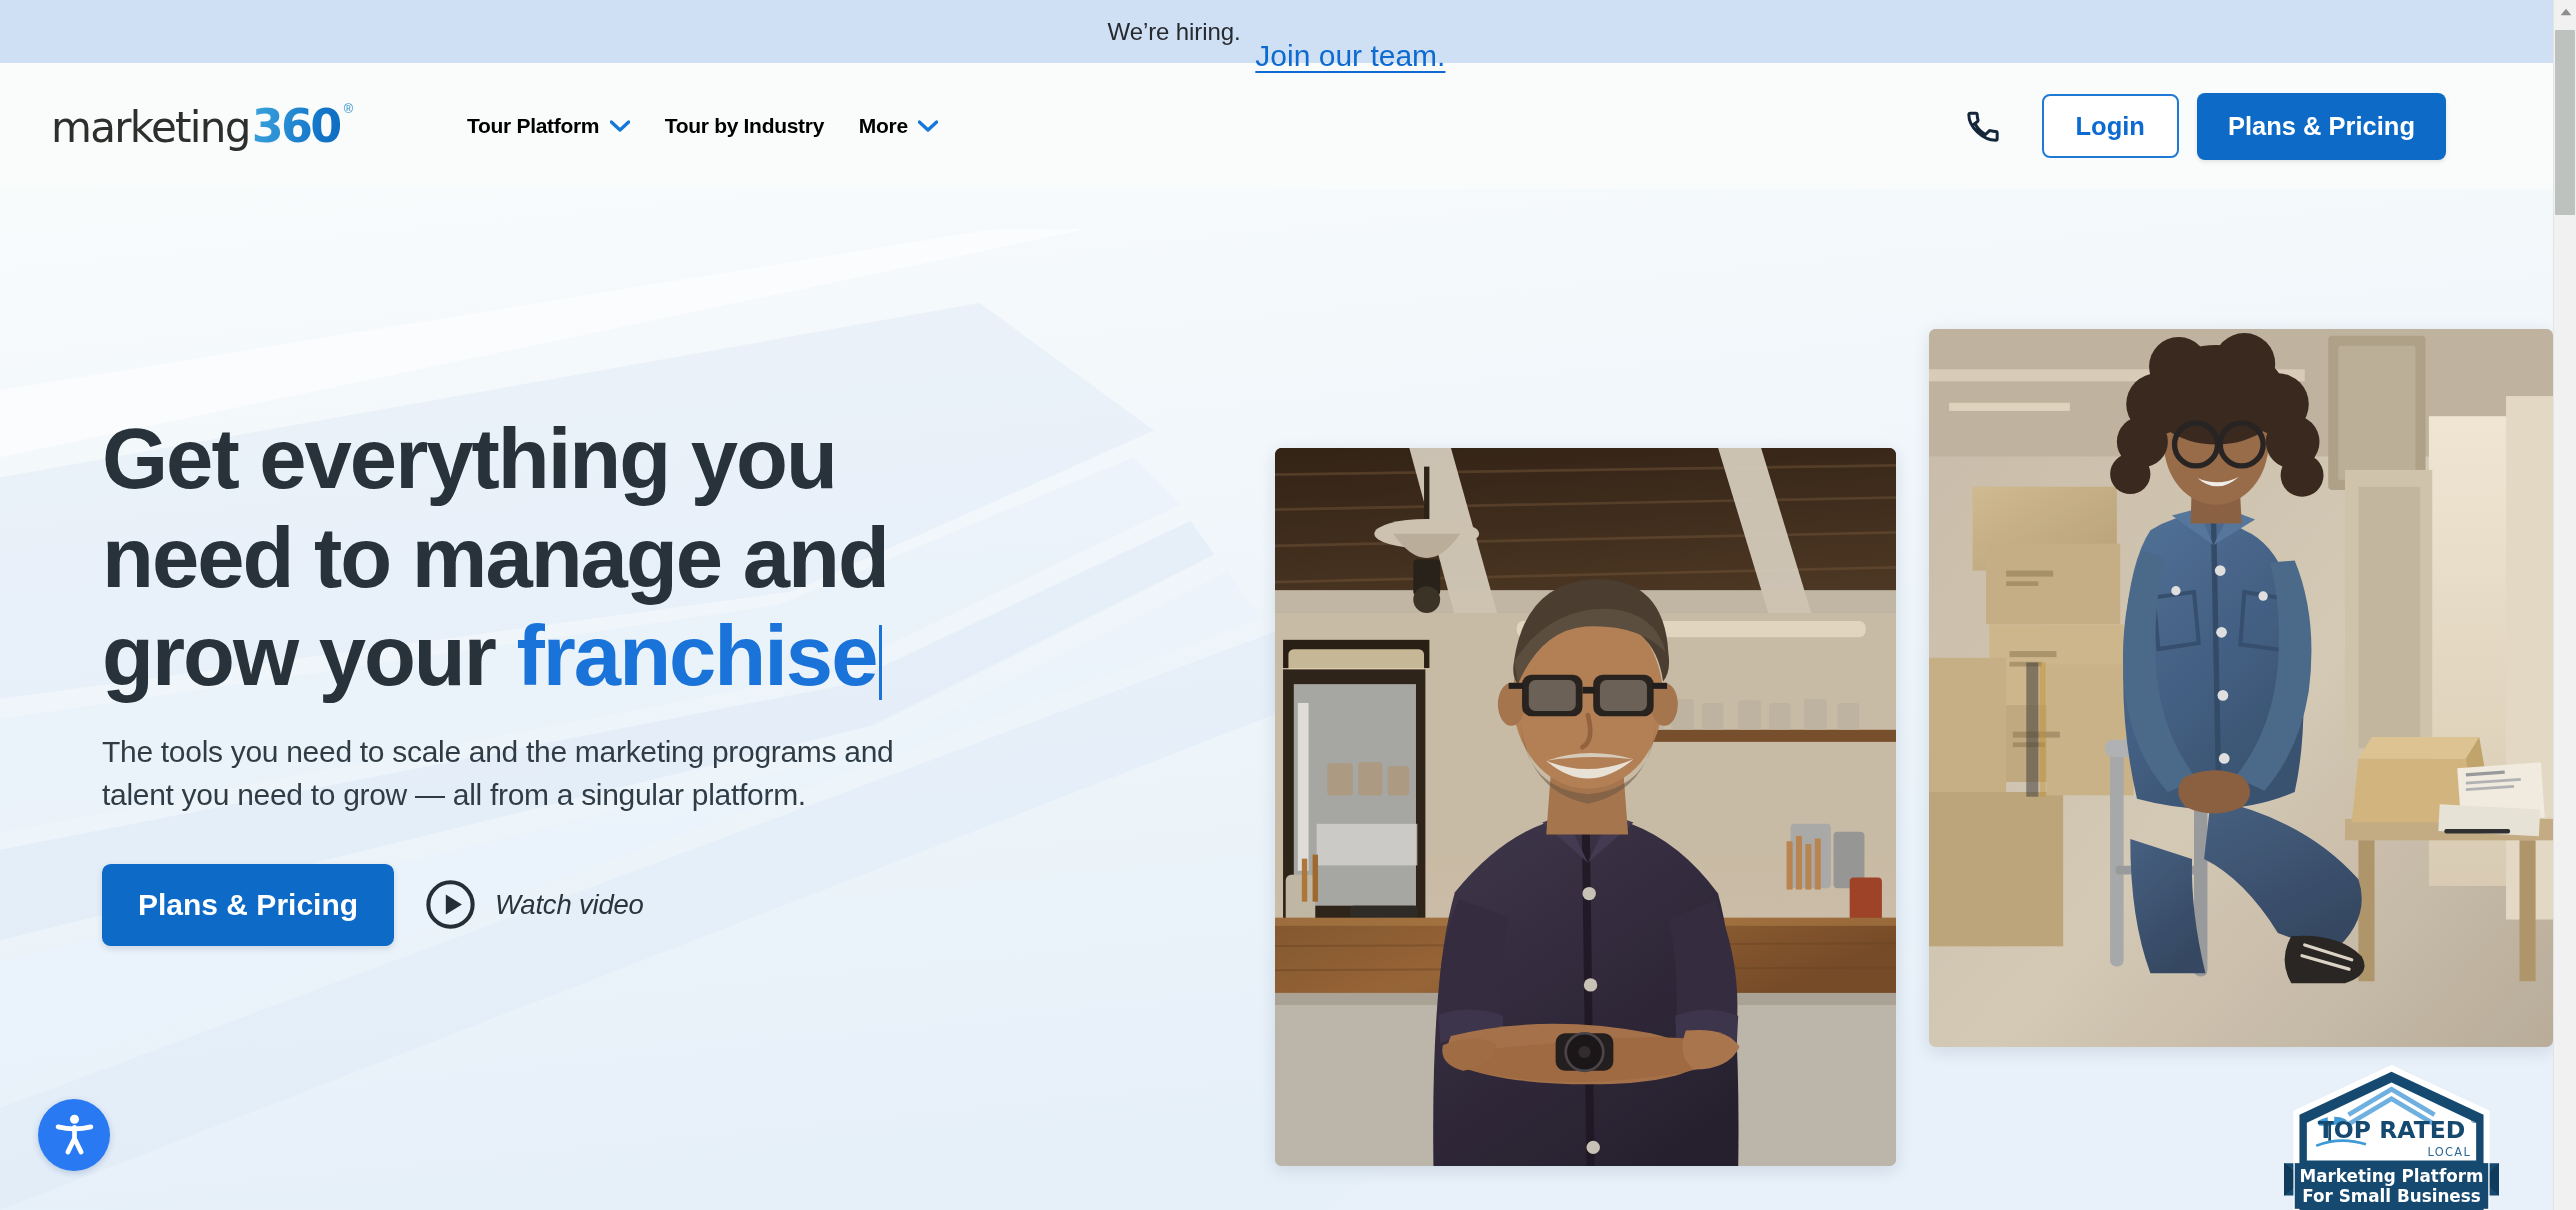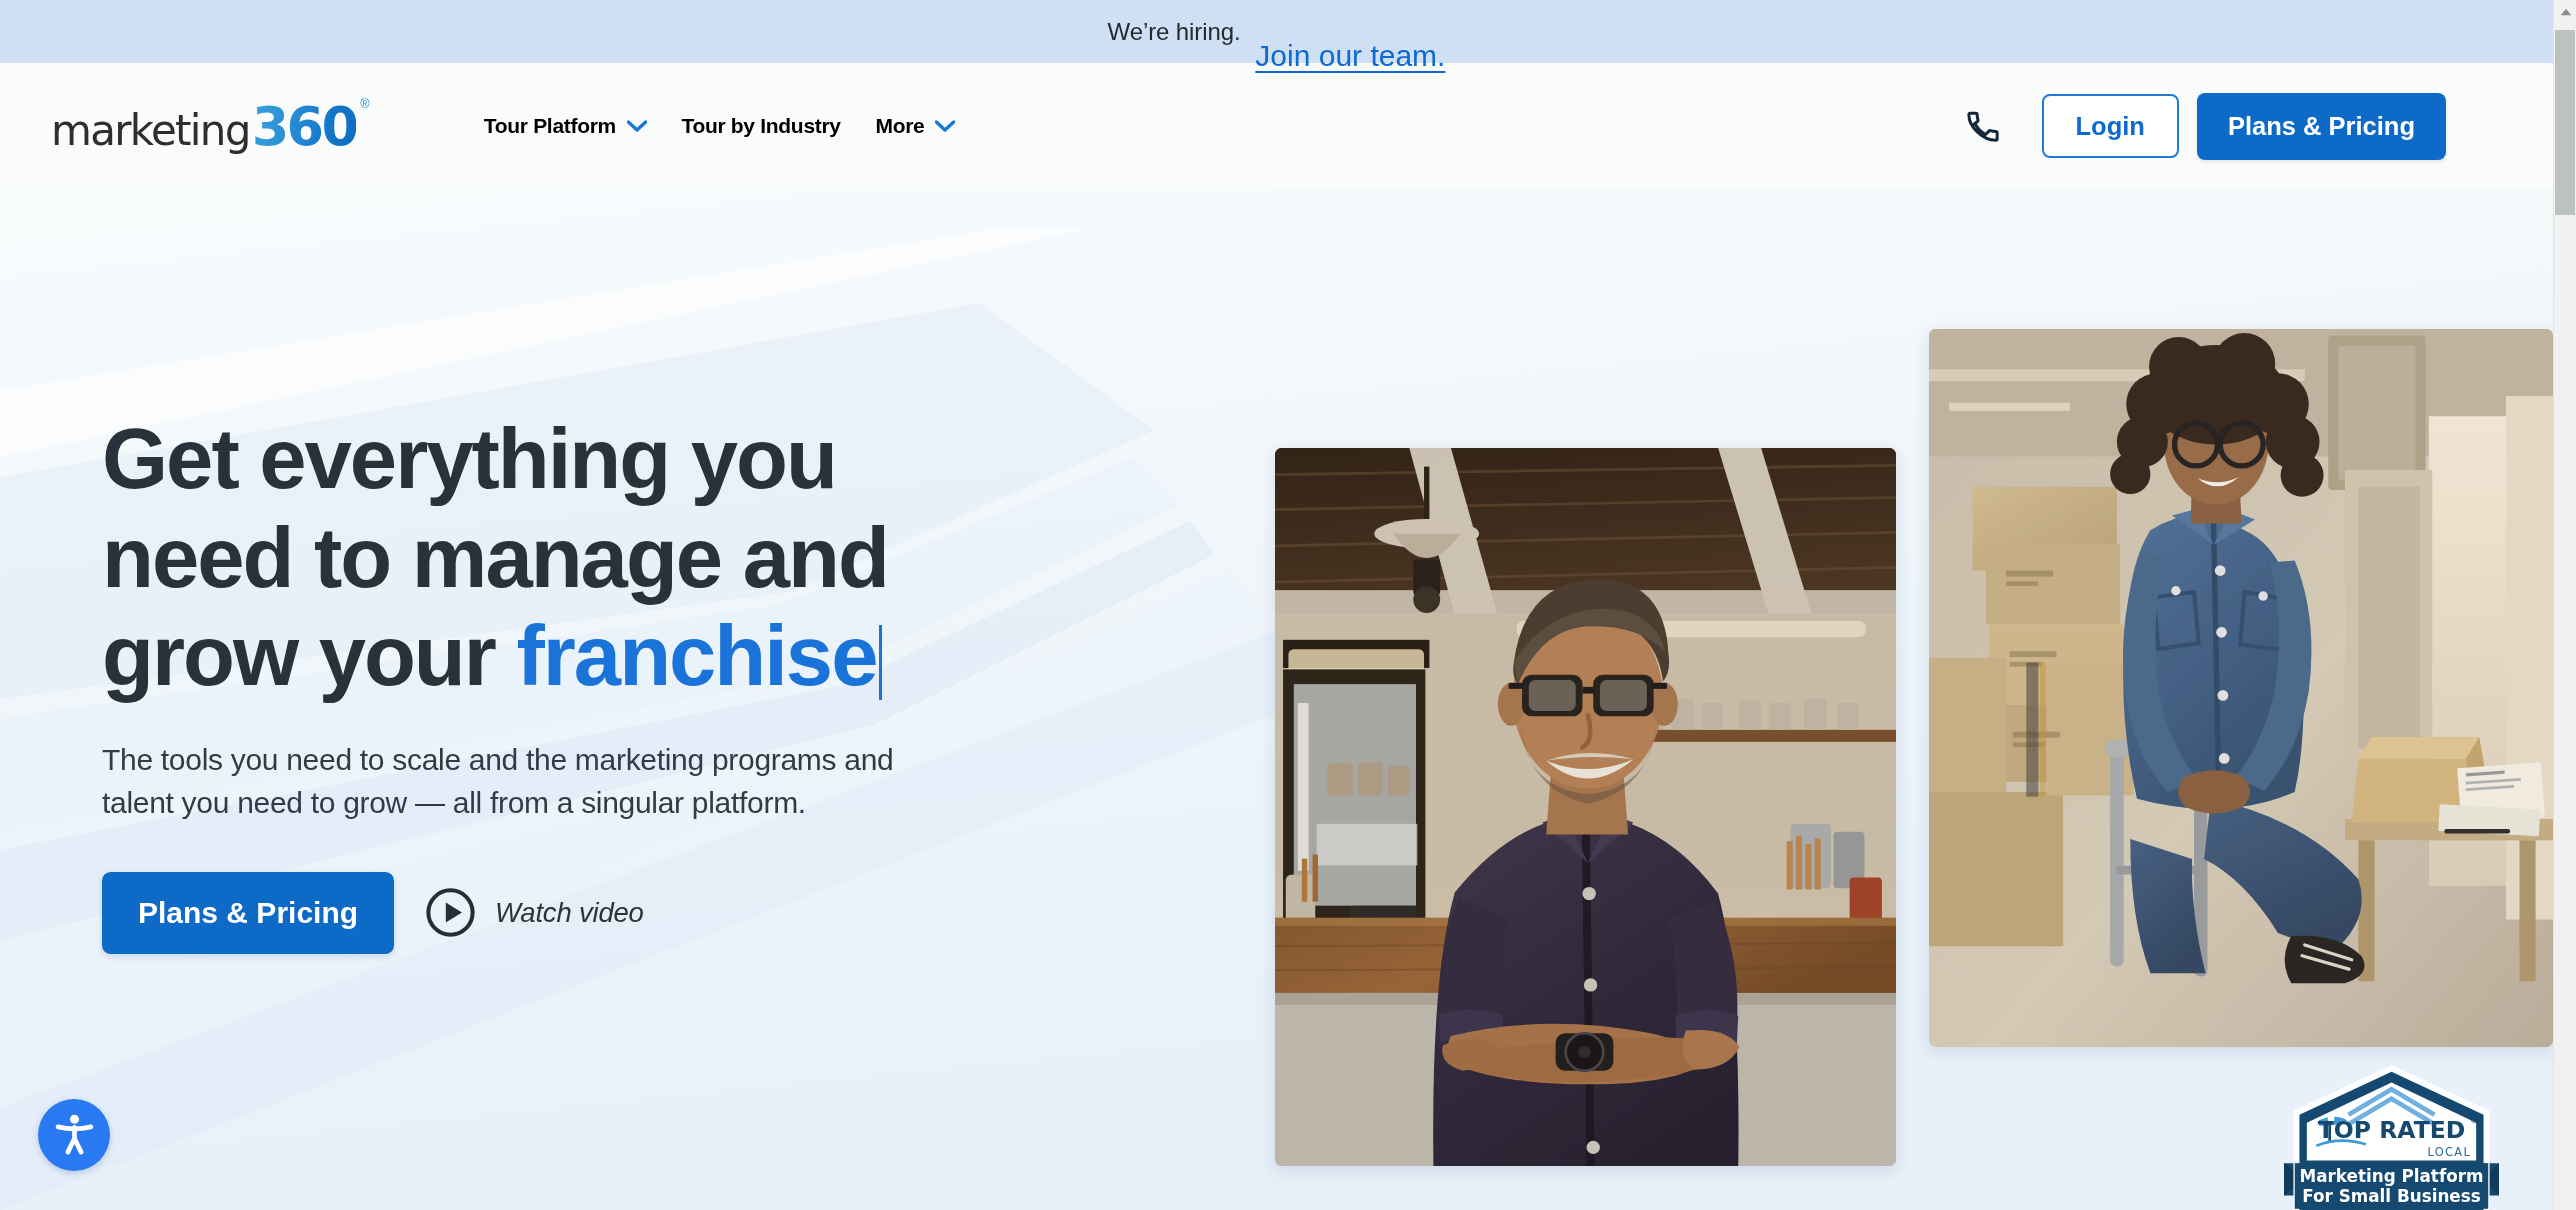--- a/index.html
+++ b/index.html
@@ -83,21 +83,21 @@
     color: #2e2e2d;
     letter-spacing: -1.7px;
     font-family: "DejaVu Sans", sans-serif;
   }
   .logo-num-wrap {
     position: relative;
     display: inline-block;
     margin-left: 2px;
   }
   .logo-num {
-    font-size: 54px;
+    font-size: 46px;
     font-weight: 700;
     letter-spacing: -2.7px;
     background: linear-gradient(100deg, #3aa3dd 0%, #2a8fd4 35%, #1275c8 75%, #0f6cc0 100%);
     -webkit-background-clip: text;
     background-clip: text;
     color: transparent;
     font-family: "DejaVu Sans", sans-serif;
   }
   .logo-reg {
     position: absolute;
@@ -211,21 +211,21 @@
   }
   .type-caret {
     display: inline-block;
     width: 2.7px;
     height: 75px;
     background: #1a73d8;
     vertical-align: -14.8px;
     margin-left: 2.7px;
   }
   .subhead {
-    margin-top: 32px;
+    margin-top: 24px;
     font-size: 30px;
     line-height: 1.45;
     color: #2f3c45;
     letter-spacing: -0.3px;
     max-width: 865px;
   }
 
   .cta-row {
     margin-top: 47px;
     display: flex;

